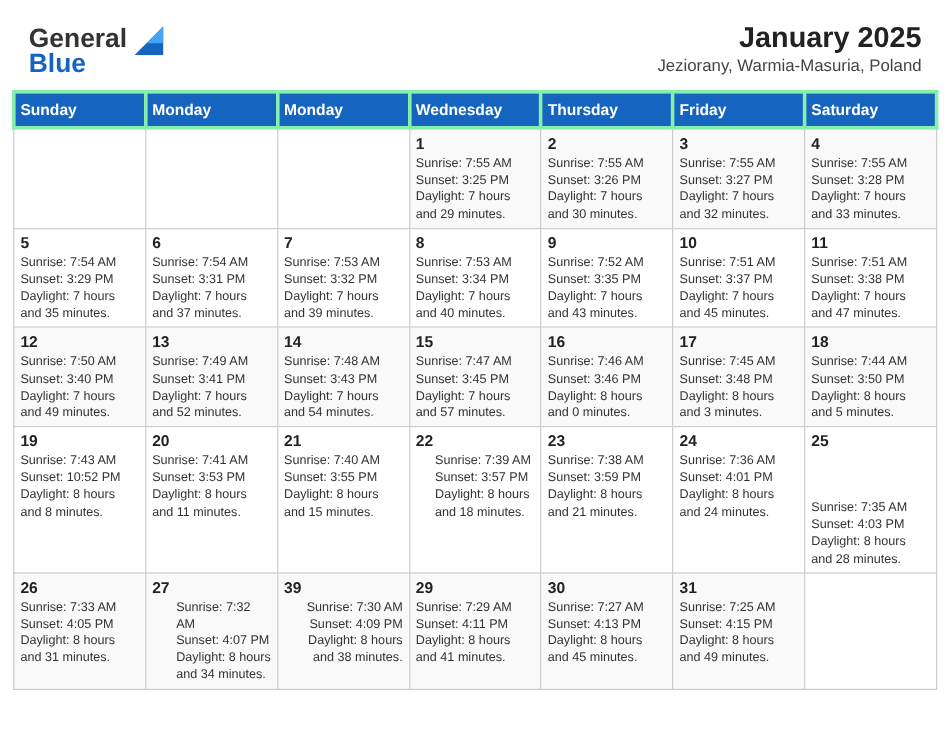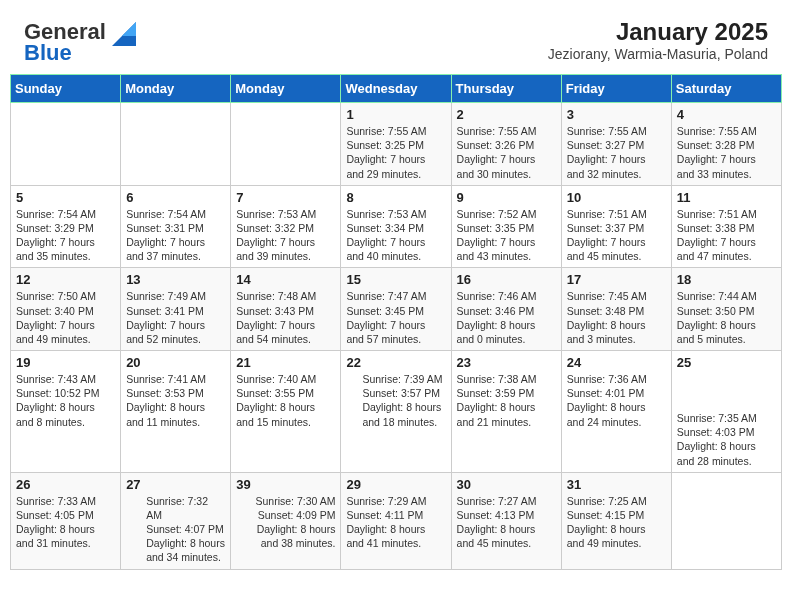--- a/index.html
+++ b/index.html
@@ -51,21 +51,21 @@
     }
     thead tr {
       background: #1565c0;
       color: #fff;
     }
     thead th {
       font-size: 13px;
       font-weight: bold;
       padding: 6px 4px;
       text-align: left;
-      border: 1px solid #86efac;
+      border: 3px solid #86efac;
       width: 110px;
     }
     tbody tr {
       vertical-align: top;
     }
     tbody td {
       border: 1px solid #ccc;
       padding: 4px 5px;
       font-size: 11px;
       color: #222;

